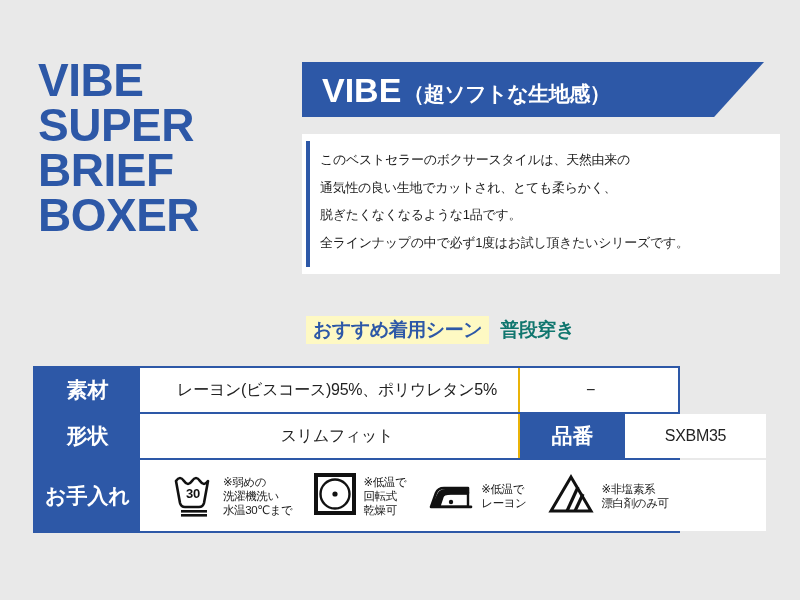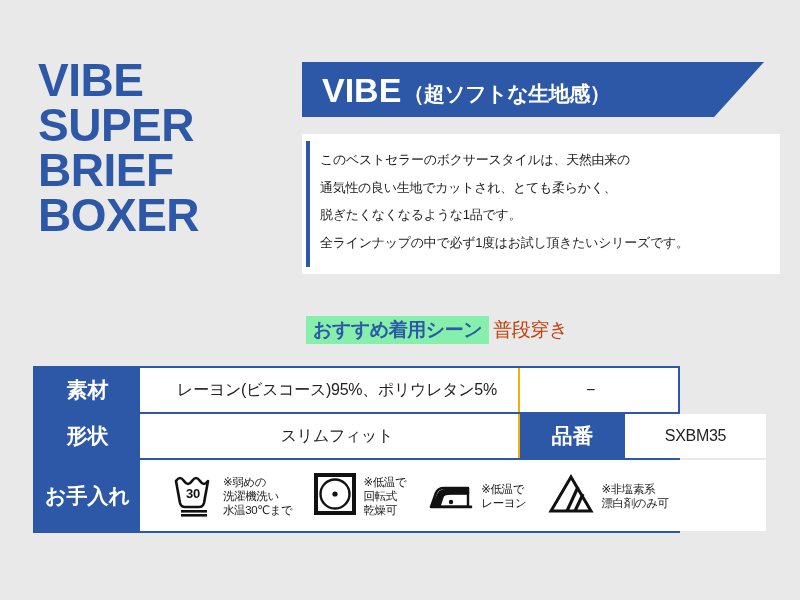--- a/index.html
+++ b/index.html
@@ -59,27 +59,27 @@
     letter-spacing:-0.3px;
   }
   .desc-text div{white-space:nowrap;}
 
   
   .scene-row{
     position:absolute;left:306px;top:315px;height:30px;
     display:flex;align-items:center;
   }
   .scene-label{
-    background:#86efac;color:#2d58a7;font-weight:bold;
+    background:#fef9c3;color:#2d58a7;font-weight:bold;
     font-size:19px;padding:3px 7px 4px 7px;letter-spacing:-0.5px;
     line-height:1.15;
     text-align:center;
   }
   .scene-value{
-    color:#c2410c;font-size:19px;margin-left:4px;letter-spacing:-0.5px;
+    color:#0f766e;font-size:19px;margin-left:11px;letter-spacing:-0.5px;font-weight:bold;
   }
 
   
   .table{
     position:absolute;left:33px;top:366px;width:647px;height:167px;
     border:2px solid #2d58a7;
     background:#ffffff;
     box-sizing:border-box;
   }
   .trow{display:flex;width:100%;box-sizing:border-box;}

